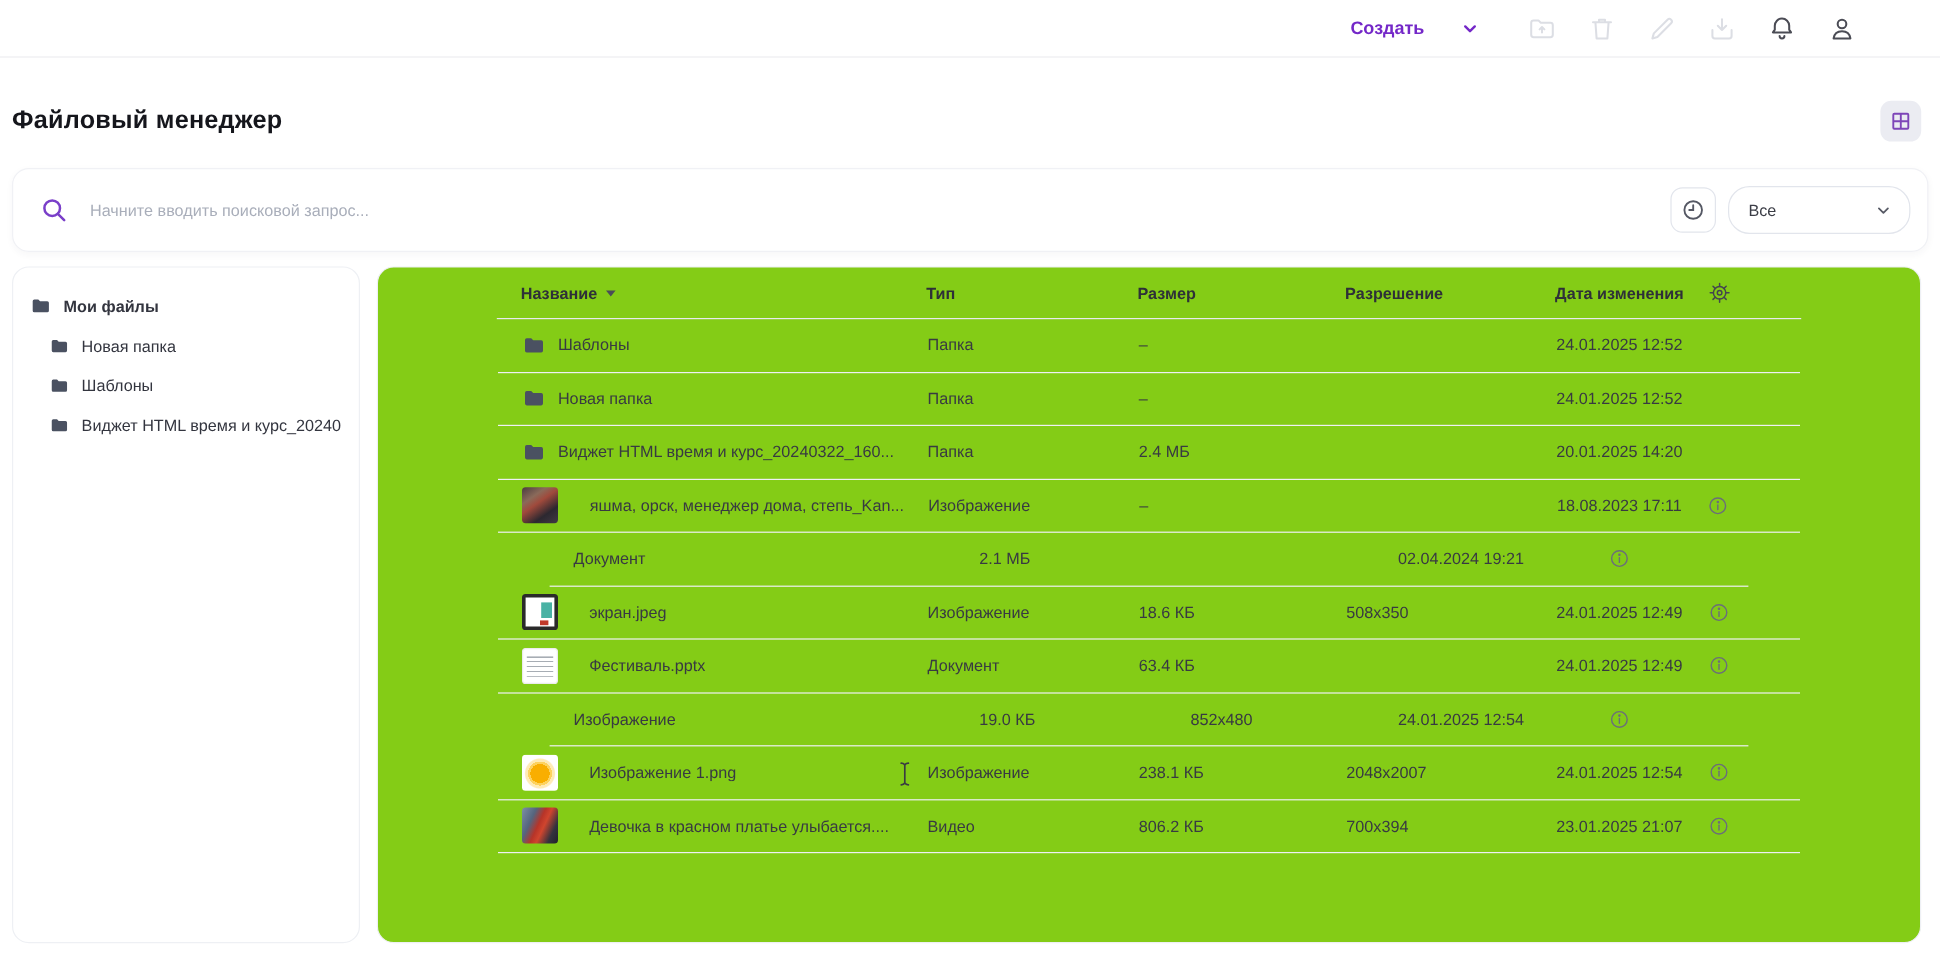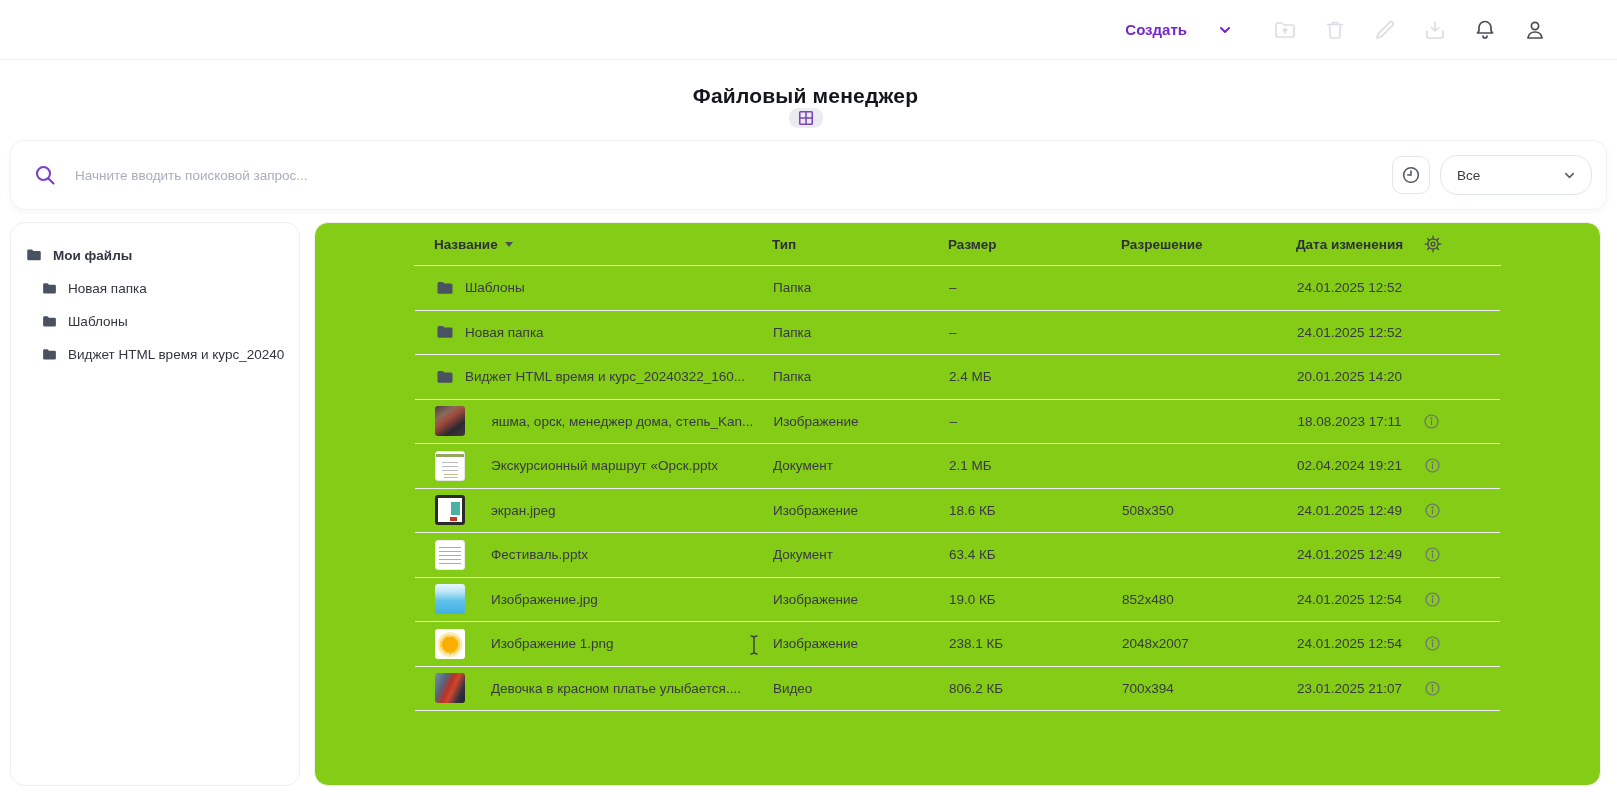--- a/index.html
+++ b/index.html
@@ -1,31 +1,31 @@
 <!DOCTYPE html>
 <html lang="ru"><head>
 <meta charset="utf-8">
 <style>
   * { margin:0; padding:0; box-sizing:border-box; }
   html,body { width:1617px; height:811px; overflow:hidden; background:#fff;
     font-family:"Liberation Sans", sans-serif; color:#33353f; }
   svg { display:block; }
 
   
-  .topbar { position:absolute; left:0; top:0; width:1617px; height:60px;
+  .topbar { position:absolute; left:0; top:0; width:1617px; height:48px;
     border-bottom:1px solid #ededf1; display:flex; align-items:center; justify-content:flex-end;
     padding-right:70px; gap:26px; background:#fff; }
   .create-btn { display:flex; align-items:center; gap:30px; cursor:pointer; margin-right:14px; }
   .create-btn .lbl { color:#7428c8; font-weight:700; font-size:15px; }
   .tb-ic { width:24px; height:24px; color:#dcdee4; cursor:pointer; }
   .tb-ic.dark { color:#4b4c55; }
 
   
   .titlebar { position:absolute; left:10px; right:16px; top:84px; height:34px;
-    display:flex; align-items:center; justify-content:space-between;flex-direction:column; }
+    display:flex; align-items:center; justify-content:space-between; }
   .page-title { font-size:21px; font-weight:700; color:#15161c; letter-spacing:.2px; }
   .grid-toggle { width:34px; height:34px; border-radius:9px; background:#ebecf2;
     display:flex; align-items:center; justify-content:center; cursor:pointer; }
 
   
   .search-card { position:absolute; left:10px; right:10px; top:140px; height:70px;
     border:1px solid #f0f1f5; border-radius:14px; box-shadow:0 2px 6px rgba(40,40,70,.04);
     display:flex; align-items:center; padding:0 14px 0 22px; background:#fff; }
   .search-ic { flex:0 0 auto; color:#7a3fc9; margin-right:18px; }
   .search-input { flex:1 1 auto; border:none; outline:none; font-size:13.5px;
@@ -279,24 +279,20 @@
       <svg width="19" height="19" viewBox="0 0 24 24" fill="none" stroke="currentColor" stroke-width="1.5" stroke-linecap="round">
             <circle cx="12" cy="12" r="8.2"></circle>
             <path d="M12 11v5"></path>
             <circle cx="12" cy="8" r="0.6" fill="currentColor"></circle>
           </svg>
     </span>
       </div>
   </div>
 
   <div class="trow">
-    <div class="name-cell">
-      <span class="th th-slide"></span>
-      <span class="nm">Экскурсионный маршрут «Орск.pptx</span>
-    </div>
     <div>Документ</div>
     <div>2.1 МБ</div>
     <div></div>
     <div>02.04.2024 19:21</div>
     <div class="act-cell">
         <span class="info-btn">
       <svg width="19" height="19" viewBox="0 0 24 24" fill="none" stroke="currentColor" stroke-width="1.5" stroke-linecap="round">
             <circle cx="12" cy="12" r="8.2"></circle>
             <path d="M12 11v5"></path>
             <circle cx="12" cy="8" r="0.6" fill="currentColor"></circle>
@@ -339,24 +335,20 @@
       <svg width="19" height="19" viewBox="0 0 24 24" fill="none" stroke="currentColor" stroke-width="1.5" stroke-linecap="round">
             <circle cx="12" cy="12" r="8.2"></circle>
             <path d="M12 11v5"></path>
             <circle cx="12" cy="8" r="0.6" fill="currentColor"></circle>
           </svg>
     </span>
       </div>
   </div>
 
   <div class="trow">
-    <div class="name-cell">
-      <span class="th th-sky"></span>
-      <span class="nm">Изображение.jpg</span>
-    </div>
     <div>Изображение</div>
     <div>19.0 КБ</div>
     <div>852x480</div>
     <div>24.01.2025 12:54</div>
     <div class="act-cell">
         <span class="info-btn">
       <svg width="19" height="19" viewBox="0 0 24 24" fill="none" stroke="currentColor" stroke-width="1.5" stroke-linecap="round">
             <circle cx="12" cy="12" r="8.2"></circle>
             <path d="M12 11v5"></path>
             <circle cx="12" cy="8" r="0.6" fill="currentColor"></circle>

